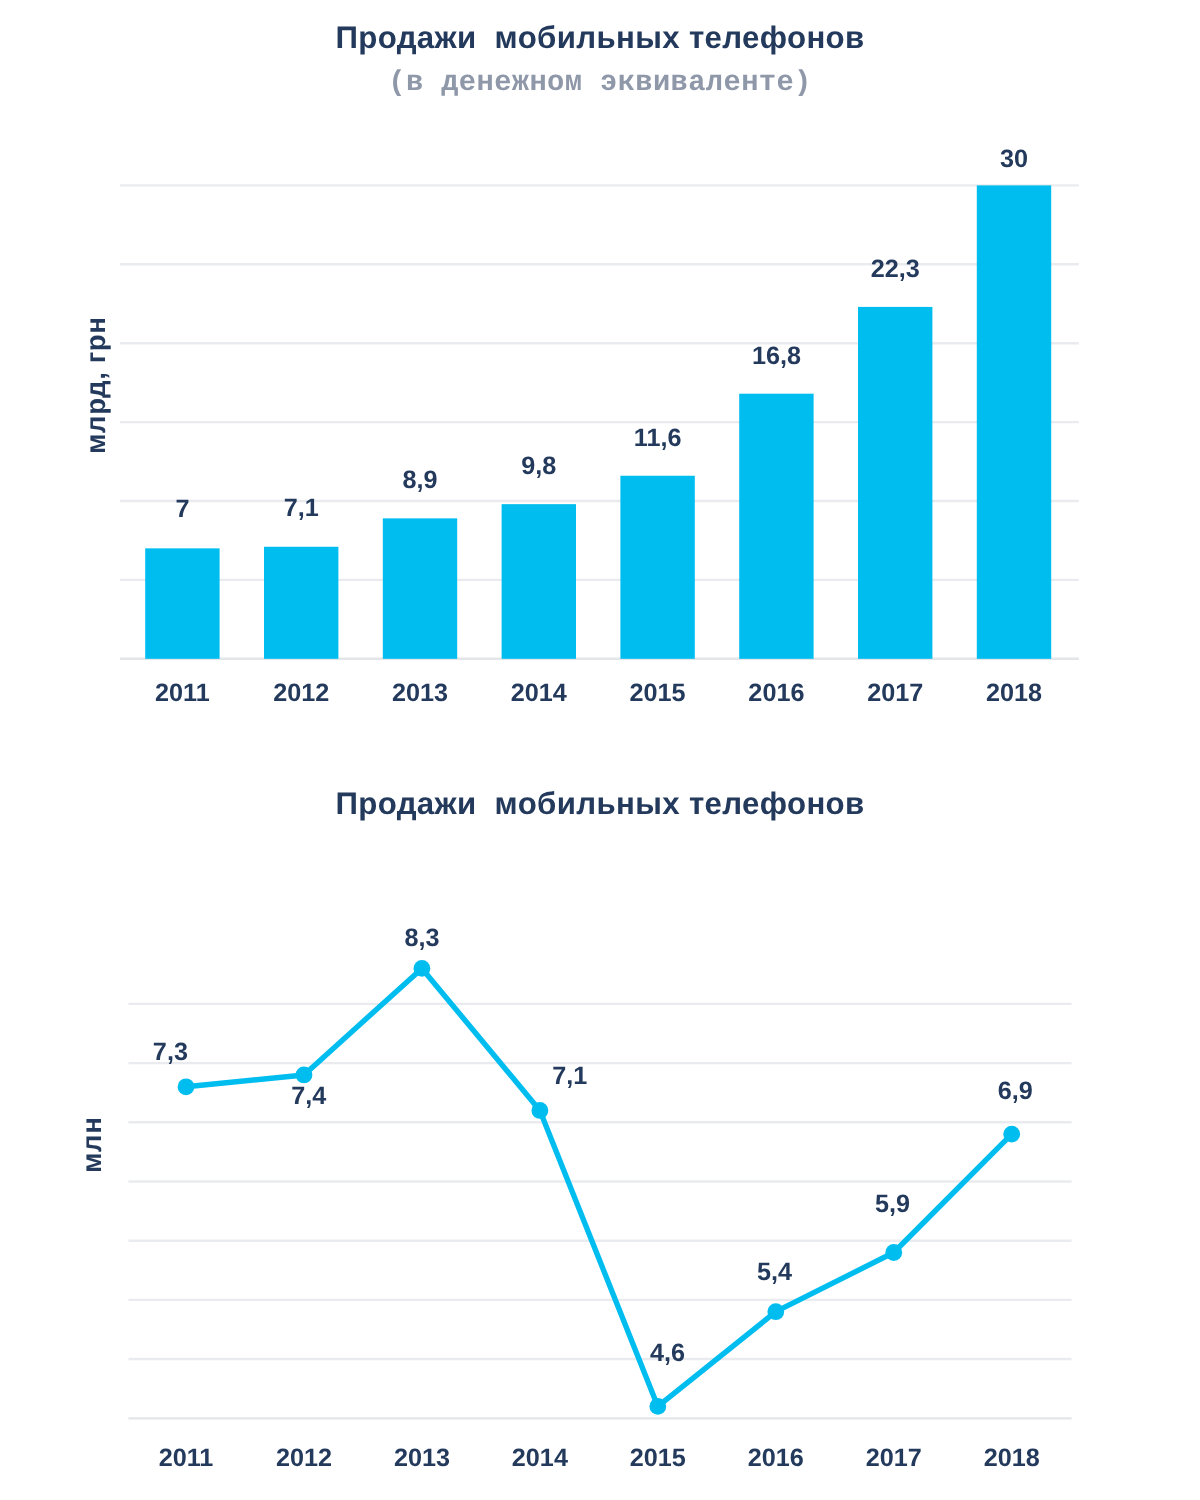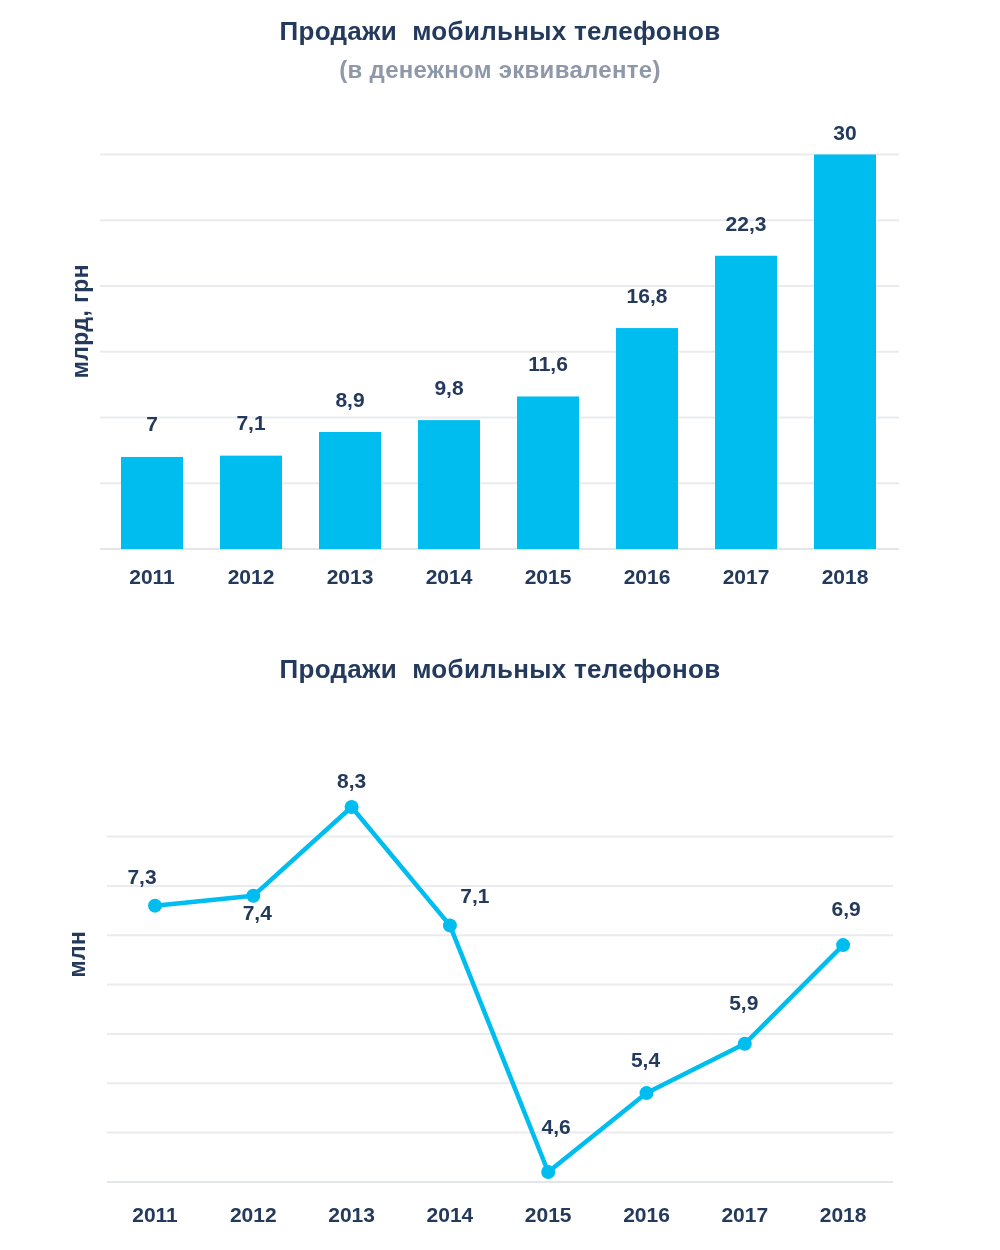--- a/index.html
+++ b/index.html
@@ -23,21 +23,21 @@
   svg text{font-family:"Liberation Sans",sans-serif;font-weight:bold;fill:#243a5c;}
   svg text.value-label{font-size:21px;}
   svg text.tick-label{font-size:21px;}
 </style>
 </head>
 <body>
 
 <div class="page">
 
   <div class="chart-title" style="top:16px;">Продажи  мобильных телефонов</div>
-  <div class="chart-subtitle" style="top:56px;">(в денежном эквиваленте)</div>
+  <div class="chart-subtitle" style="top:56px;font-family:Liberation Mono, monospace;">(в денежном эквиваленте)</div>
   <div class="y-axis-label" style="left:80px;top:321px;">млрд, грн</div>
   <svg id="bar-chart-svg" class="chart-svg" style="top:0;" width="1000" height="625" viewBox="0 0 1000 625">
       <line x1="100" y1="483.25" x2="899" y2="483.25" stroke="#e9ebee" stroke-width="2"></line>
       <line x1="100" y1="417.5" x2="899" y2="417.5" stroke="#e9ebee" stroke-width="2"></line>
       <line x1="100" y1="351.75" x2="899" y2="351.75" stroke="#e9ebee" stroke-width="2"></line>
       <line x1="100" y1="286" x2="899" y2="286" stroke="#e9ebee" stroke-width="2"></line>
       <line x1="100" y1="220.25" x2="899" y2="220.25" stroke="#e9ebee" stroke-width="2"></line>
       <line x1="100" y1="154.5" x2="899" y2="154.5" stroke="#e9ebee" stroke-width="2"></line>
       <line x1="100" y1="549" x2="899" y2="549" stroke="#e3e6e9" stroke-width="2"></line>
       <rect x="121" y="456.95" width="62" height="92.05" fill="#00bdf0"></rect>

